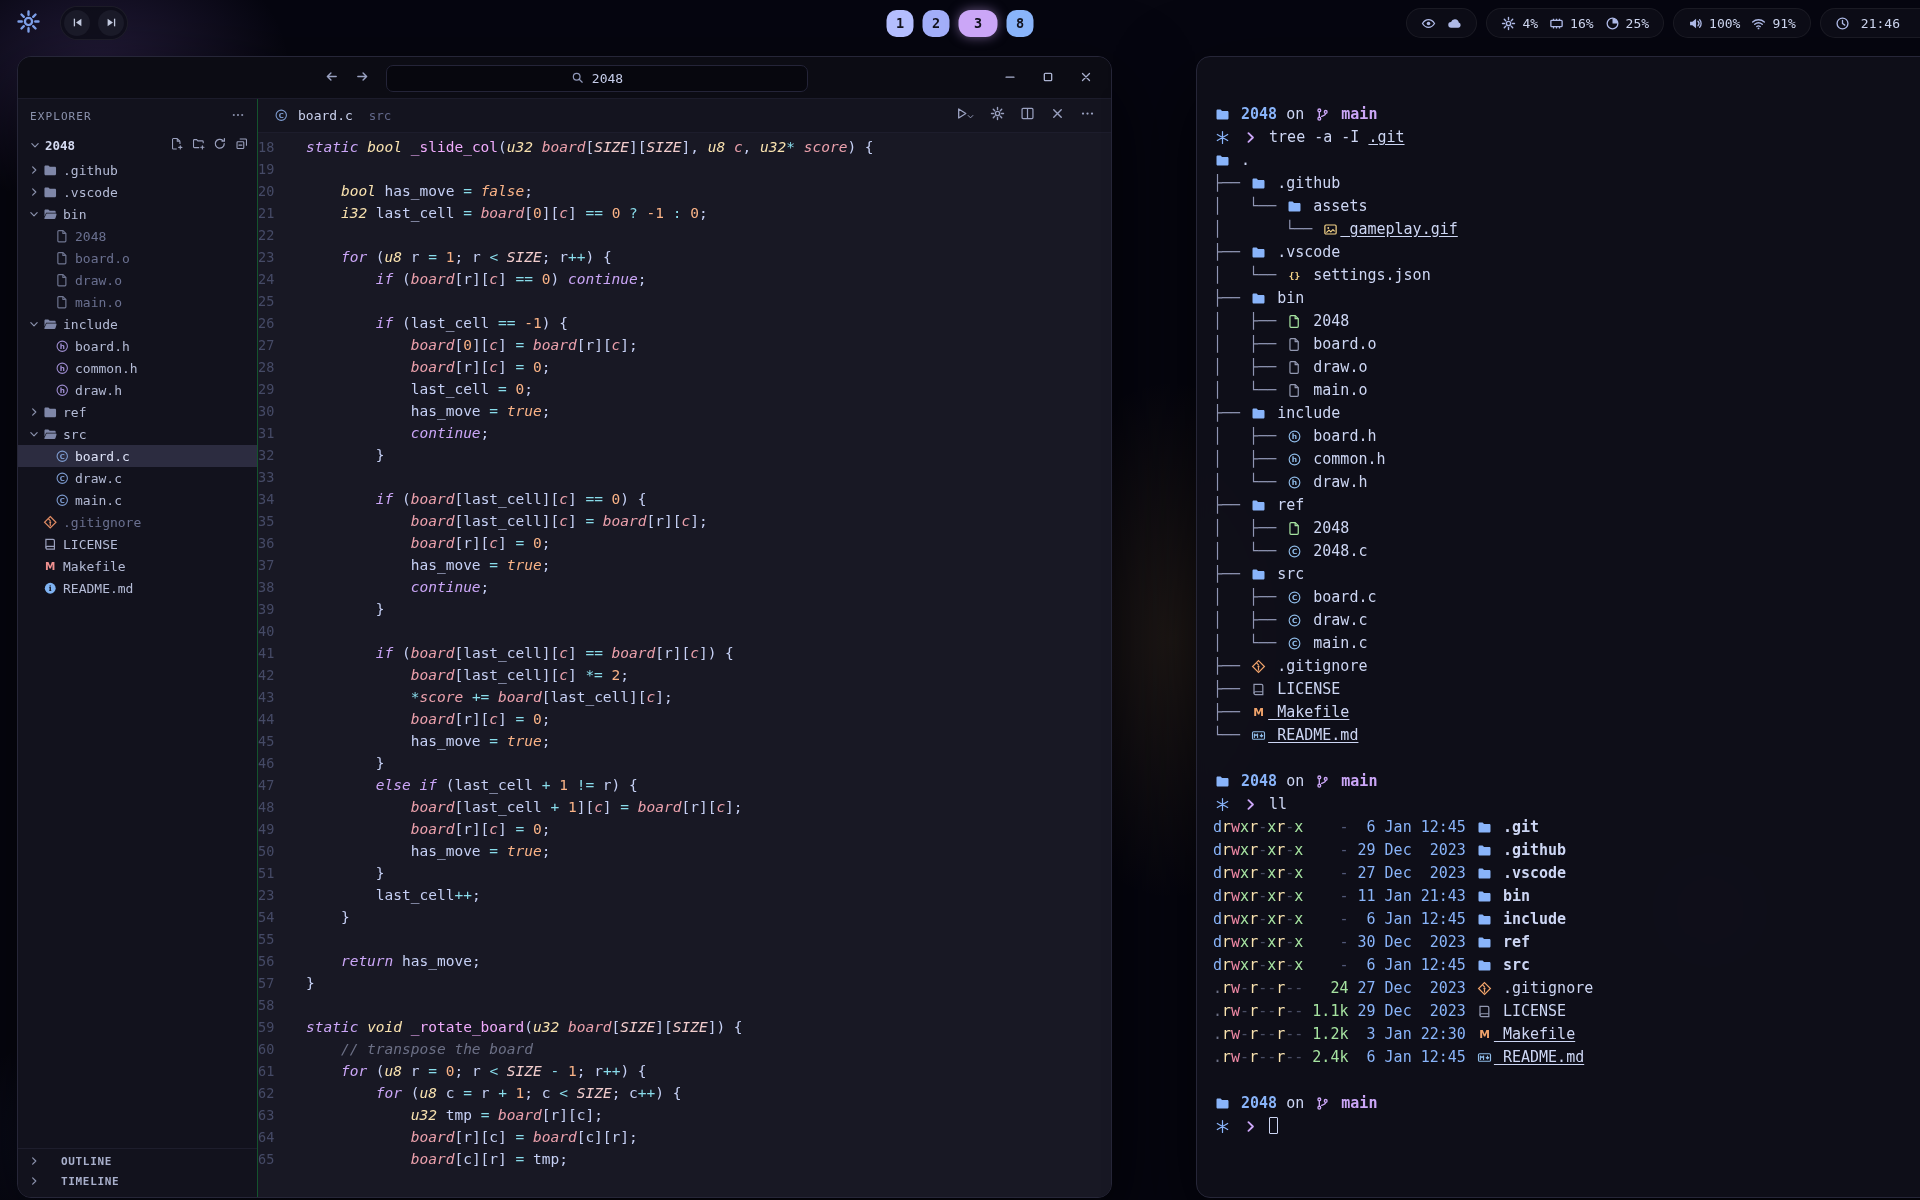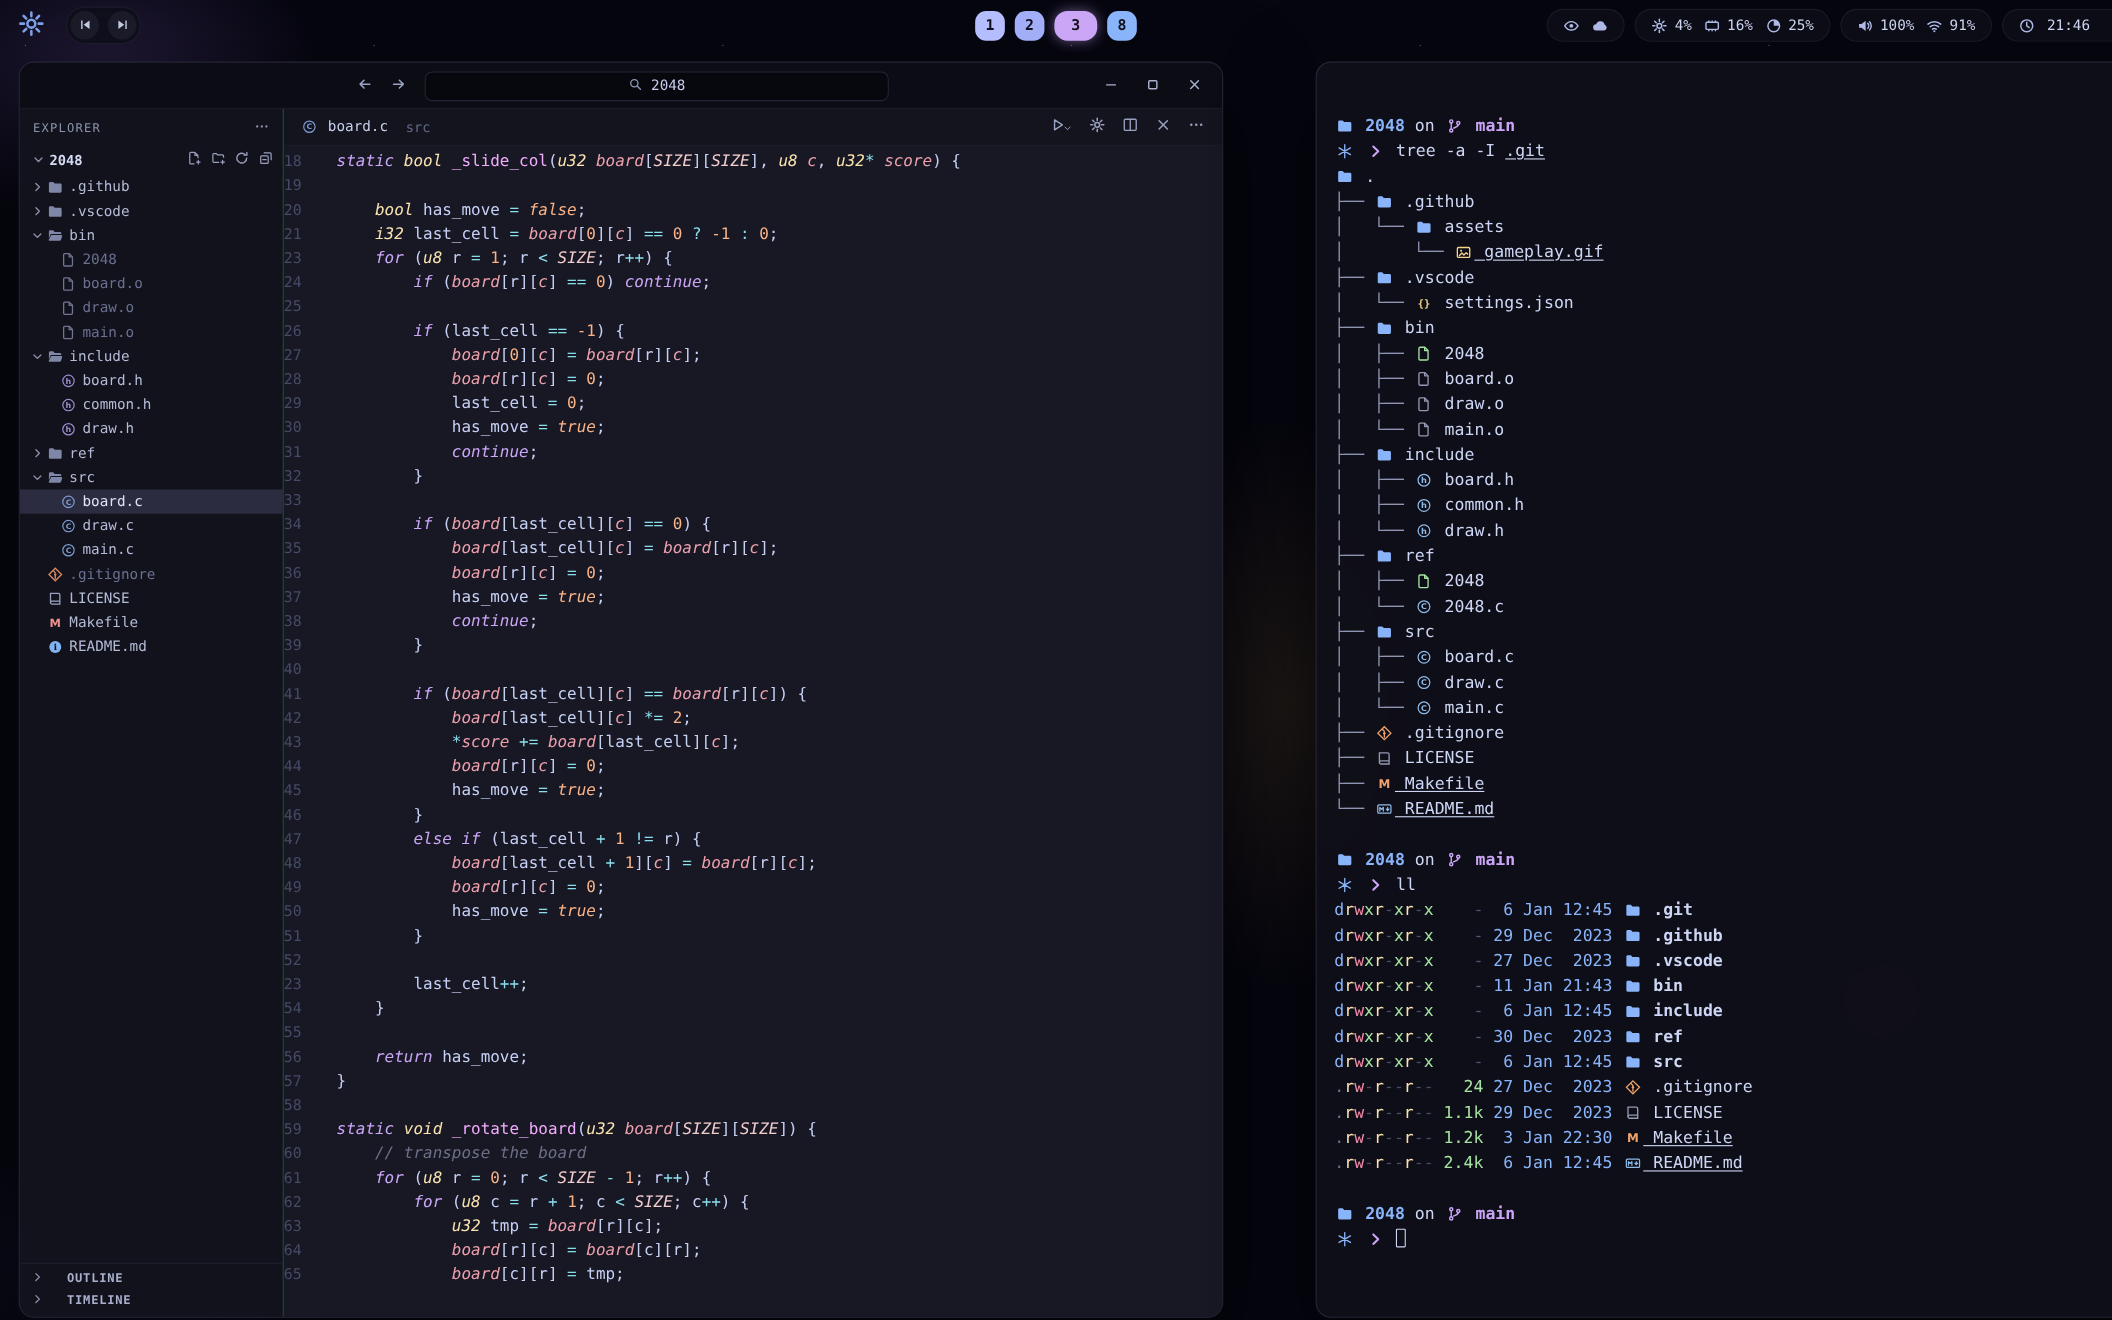--- a/index.html
+++ b/index.html
@@ -591,20 +591,21 @@
                   <circle cx="12.8" cy="8" r="1.2"></circle>
                 </svg>
               </span></button>
           </div>
       </div>
       <div id="code" data-name="code-editor">
           <div class="cl" data-name="code-line-18"><span class="ln">18</span><span class="cs"><span class="c-kw">static</span><span class="c-pl"> </span><span class="c-ty">bool</span><span class="c-pl"> </span><span class="c-fn">_slide_col</span><span class="c-pl">(</span><span class="c-ty">u32</span><span class="c-pl"> </span><span class="c-pr">board</span><span class="c-pl">[</span><span class="c-co">SIZE</span><span class="c-pl">][</span><span class="c-co">SIZE</span><span class="c-pl">], </span><span class="c-ty">u8</span><span class="c-pl"> </span><span class="c-pr">c</span><span class="c-pl">, </span><span class="c-ty">u32</span><span class="c-op">*</span><span class="c-pl"> </span><span class="c-pr">score</span><span class="c-pl">) {</span></span></div>
           <div class="cl" data-name="code-line-19"><span class="ln">19</span><span class="cs"></span></div>
           <div class="cl" data-name="code-line-20"><span class="ln">20</span><span class="cs"><span class="c-pl">    </span><span class="c-ty">bool</span><span class="c-pl"> has_move </span><span class="c-op">=</span><span class="c-pl"> </span><span class="c-cb">false</span><span class="c-pl">;</span></span></div>
           <div class="cl" data-name="code-line-21"><span class="ln">21</span><span class="cs"><span class="c-pl">    </span><span class="c-ty">i32</span><span class="c-pl"> last_cell </span><span class="c-op">=</span><span class="c-pl"> </span><span class="c-pr">board</span><span class="c-pl">[</span><span class="c-nu">0</span><span class="c-pl">][</span><span class="c-pr">c</span><span class="c-pl">] </span><span class="c-op">==</span><span class="c-pl"> </span><span class="c-nu">0</span><span class="c-pl"> </span><span class="c-op">?</span><span class="c-pl"> </span><span class="c-nu">-1</span><span class="c-pl"> </span><span class="c-op">:</span><span class="c-pl"> </span><span class="c-nu">0</span><span class="c-pl">;</span></span></div>
+          <div class="cl" data-name="code-line-22"><span class="ln">22</span><span class="cs"></span></div>
           <div class="cl" data-name="code-line-23"><span class="ln">23</span><span class="cs"><span class="c-pl">    </span><span class="c-kw">for</span><span class="c-pl"> (</span><span class="c-ty">u8</span><span class="c-pl"> r </span><span class="c-op">=</span><span class="c-pl"> </span><span class="c-nu">1</span><span class="c-pl">; r </span><span class="c-op">&lt;</span><span class="c-pl"> </span><span class="c-co">SIZE</span><span class="c-pl">; r</span><span class="c-op">++</span><span class="c-pl">) {</span></span></div>
           <div class="cl" data-name="code-line-24"><span class="ln">24</span><span class="cs"><span class="c-pl">        </span><span class="c-kw">if</span><span class="c-pl"> (</span><span class="c-pr">board</span><span class="c-pl">[r][</span><span class="c-pr">c</span><span class="c-pl">] </span><span class="c-op">==</span><span class="c-pl"> </span><span class="c-nu">0</span><span class="c-pl">) </span><span class="c-kw">continue</span><span class="c-pl">;</span></span></div>
           <div class="cl" data-name="code-line-25"><span class="ln">25</span><span class="cs"></span></div>
           <div class="cl" data-name="code-line-26"><span class="ln">26</span><span class="cs"><span class="c-pl">        </span><span class="c-kw">if</span><span class="c-pl"> (last_cell </span><span class="c-op">==</span><span class="c-pl"> </span><span class="c-nu">-1</span><span class="c-pl">) {</span></span></div>
           <div class="cl" data-name="code-line-27"><span class="ln">27</span><span class="cs"><span class="c-pl">            </span><span class="c-pr">board</span><span class="c-pl">[</span><span class="c-nu">0</span><span class="c-pl">][</span><span class="c-pr">c</span><span class="c-pl">] </span><span class="c-op">=</span><span class="c-pl"> </span><span class="c-pr">board</span><span class="c-pl">[r][</span><span class="c-pr">c</span><span class="c-pl">];</span></span></div>
           <div class="cl" data-name="code-line-28"><span class="ln">28</span><span class="cs"><span class="c-pl">            </span><span class="c-pr">board</span><span class="c-pl">[r][</span><span class="c-pr">c</span><span class="c-pl">] </span><span class="c-op">=</span><span class="c-pl"> </span><span class="c-nu">0</span><span class="c-pl">;</span></span></div>
           <div class="cl" data-name="code-line-29"><span class="ln">29</span><span class="cs"><span class="c-pl">            last_cell </span><span class="c-op">=</span><span class="c-pl"> </span><span class="c-nu">0</span><span class="c-pl">;</span></span></div>
           <div class="cl" data-name="code-line-30"><span class="ln">30</span><span class="cs"><span class="c-pl">            has_move </span><span class="c-op">=</span><span class="c-pl"> </span><span class="c-cb">true</span><span class="c-pl">;</span></span></div>
           <div class="cl" data-name="code-line-31"><span class="ln">31</span><span class="cs"><span class="c-pl">            </span><span class="c-kw">continue</span><span class="c-pl">;</span></span></div>
           <div class="cl" data-name="code-line-32"><span class="ln">32</span><span class="cs"><span class="c-pl">        }</span></span></div>
@@ -620,21 +621,20 @@
           <div class="cl" data-name="code-line-42"><span class="ln">42</span><span class="cs"><span class="c-pl">            </span><span class="c-pr">board</span><span class="c-pl">[last_cell][</span><span class="c-pr">c</span><span class="c-pl">] </span><span class="c-op">*=</span><span class="c-pl"> </span><span class="c-nu">2</span><span class="c-pl">;</span></span></div>
           <div class="cl" data-name="code-line-43"><span class="ln">43</span><span class="cs"><span class="c-pl">            </span><span class="c-op">*</span><span class="c-pr">score</span><span class="c-pl"> </span><span class="c-op">+=</span><span class="c-pl"> </span><span class="c-pr">board</span><span class="c-pl">[last_cell][</span><span class="c-pr">c</span><span class="c-pl">];</span></span></div>
           <div class="cl" data-name="code-line-44"><span class="ln">44</span><span class="cs"><span class="c-pl">            </span><span class="c-pr">board</span><span class="c-pl">[r][</span><span class="c-pr">c</span><span class="c-pl">] </span><span class="c-op">=</span><span class="c-pl"> </span><span class="c-nu">0</span><span class="c-pl">;</span></span></div>
           <div class="cl" data-name="code-line-45"><span class="ln">45</span><span class="cs"><span class="c-pl">            has_move </span><span class="c-op">=</span><span class="c-pl"> </span><span class="c-cb">true</span><span class="c-pl">;</span></span></div>
           <div class="cl" data-name="code-line-46"><span class="ln">46</span><span class="cs"><span class="c-pl">        }</span></span></div>
           <div class="cl" data-name="code-line-47"><span class="ln">47</span><span class="cs"><span class="c-pl">        </span><span class="c-kw">else</span><span class="c-pl"> </span><span class="c-kw">if</span><span class="c-pl"> (last_cell </span><span class="c-op">+</span><span class="c-pl"> </span><span class="c-nu">1</span><span class="c-pl"> </span><span class="c-op">!=</span><span class="c-pl"> r) {</span></span></div>
           <div class="cl" data-name="code-line-48"><span class="ln">48</span><span class="cs"><span class="c-pl">            </span><span class="c-pr">board</span><span class="c-pl">[last_cell </span><span class="c-op">+</span><span class="c-pl"> </span><span class="c-nu">1</span><span class="c-pl">][</span><span class="c-pr">c</span><span class="c-pl">] </span><span class="c-op">=</span><span class="c-pl"> </span><span class="c-pr">board</span><span class="c-pl">[r][</span><span class="c-pr">c</span><span class="c-pl">];</span></span></div>
           <div class="cl" data-name="code-line-49"><span class="ln">49</span><span class="cs"><span class="c-pl">            </span><span class="c-pr">board</span><span class="c-pl">[r][</span><span class="c-pr">c</span><span class="c-pl">] </span><span class="c-op">=</span><span class="c-pl"> </span><span class="c-nu">0</span><span class="c-pl">;</span></span></div>
           <div class="cl" data-name="code-line-50"><span class="ln">50</span><span class="cs"><span class="c-pl">            has_move </span><span class="c-op">=</span><span class="c-pl"> </span><span class="c-cb">true</span><span class="c-pl">;</span></span></div>
           <div class="cl" data-name="code-line-51"><span class="ln">51</span><span class="cs"><span class="c-pl">        }</span></span></div>
-          <div class="cl" data-name="code-line-52"><span class="ln">52</span><span class="cs"></span></div>
           <div class="cl" data-name="code-line-53"><span class="ln">23</span><span class="cs"><span class="c-pl">        last_cell</span><span class="c-op">++</span><span class="c-pl">;</span></span></div>
           <div class="cl" data-name="code-line-54"><span class="ln">54</span><span class="cs"><span class="c-pl">    }</span></span></div>
           <div class="cl" data-name="code-line-55"><span class="ln">55</span><span class="cs"></span></div>
           <div class="cl" data-name="code-line-56"><span class="ln">56</span><span class="cs"><span class="c-pl">    </span><span class="c-kw">return</span><span class="c-pl"> has_move;</span></span></div>
           <div class="cl" data-name="code-line-57"><span class="ln">57</span><span class="cs"><span class="c-pl">}</span></span></div>
           <div class="cl" data-name="code-line-58"><span class="ln">58</span><span class="cs"></span></div>
           <div class="cl" data-name="code-line-59"><span class="ln">59</span><span class="cs"><span class="c-kw">static</span><span class="c-pl"> </span><span class="c-ty">void</span><span class="c-pl"> </span><span class="c-fn">_rotate_board</span><span class="c-pl">(</span><span class="c-ty">u32</span><span class="c-pl"> </span><span class="c-pr">board</span><span class="c-pl">[</span><span class="c-co">SIZE</span><span class="c-pl">][</span><span class="c-co">SIZE</span><span class="c-pl">]) {</span></span></div>
           <div class="cl" data-name="code-line-60"><span class="ln">60</span><span class="cs"><span class="c-pl">    </span><span class="c-cm">// transpose the board</span></span></div>
           <div class="cl" data-name="code-line-61"><span class="ln">61</span><span class="cs"><span class="c-pl">    </span><span class="c-kw">for</span><span class="c-pl"> (</span><span class="c-ty">u8</span><span class="c-pl"> r </span><span class="c-op">=</span><span class="c-pl"> </span><span class="c-nu">0</span><span class="c-pl">; r </span><span class="c-op">&lt;</span><span class="c-pl"> </span><span class="c-co">SIZE</span><span class="c-pl"> </span><span class="c-op">-</span><span class="c-pl"> </span><span class="c-nu">1</span><span class="c-pl">; r</span><span class="c-op">++</span><span class="c-pl">) {</span></span></div>
           <div class="cl" data-name="code-line-62"><span class="ln">62</span><span class="cs"><span class="c-pl">        </span><span class="c-kw">for</span><span class="c-pl"> (</span><span class="c-ty">u8</span><span class="c-pl"> c </span><span class="c-op">=</span><span class="c-pl"> r </span><span class="c-op">+</span><span class="c-pl"> </span><span class="c-nu">1</span><span class="c-pl">; c </span><span class="c-op">&lt;</span><span class="c-pl"> </span><span class="c-co">SIZE</span><span class="c-pl">; c</span><span class="c-op">++</span><span class="c-pl">) {</span></span></div>

